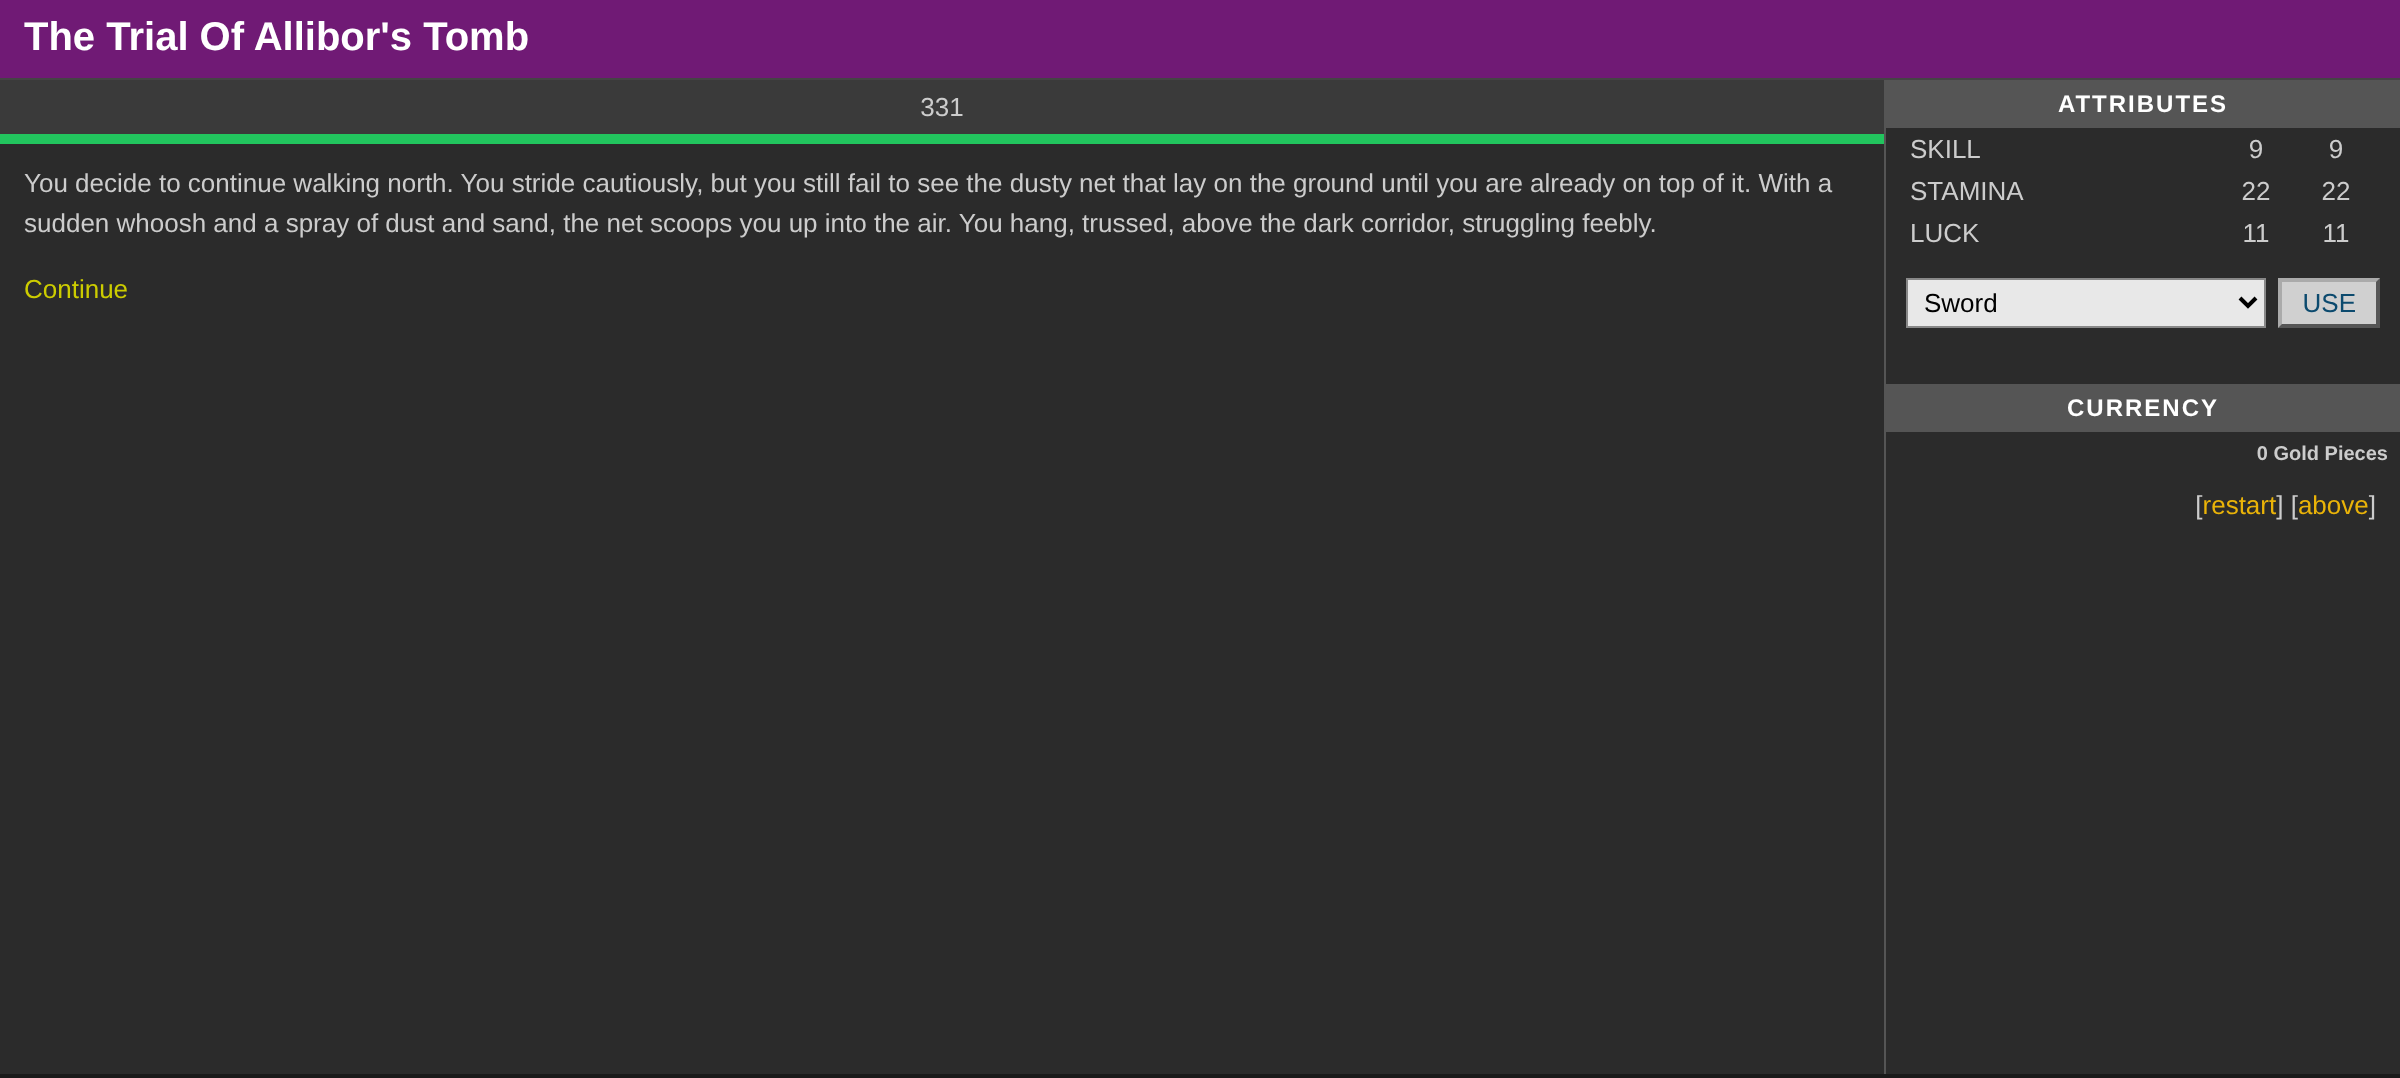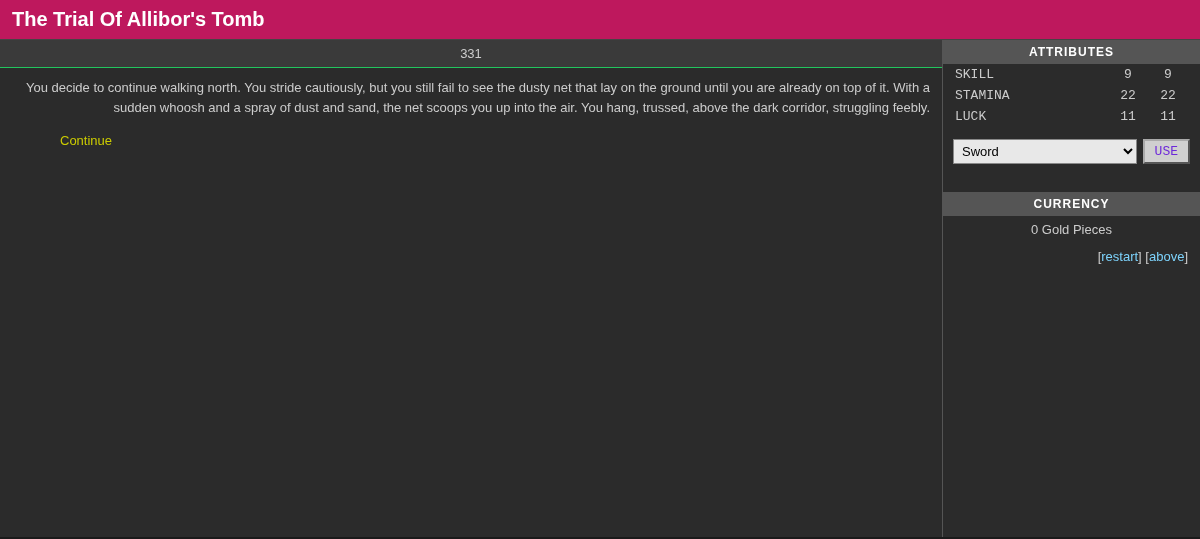--- a/index.html
+++ b/index.html
@@ -12,21 +12,21 @@
       background-color: #1a1a1a;
       font-family: Arial, sans-serif;
       font-size: 13px;
       color: #cccccc;
       width: 1200px;
       height: 539px;
       overflow: hidden;
     }
 
     #header {
-      background-color: #be185d;
+      background-color: #701a75;
       padding: 8px 12px;
       border-bottom: 1px solid #444;
     }
 
     #header h1 {
       color: #ffffff;
       font-size: 20px;
       font-weight: bold;
     }
 
@@ -42,42 +42,40 @@
       padding: 0;
       display: flex;
       flex-direction: column;
     }
 
     #section-number {
       text-align: center;
       padding: 6px;
       background-color: #3a3a3a;
       color: #cccccc;
-      border-bottom: 1px solid #22c55e;
+      border-bottom: 5px solid #22c55e;
       font-size: 13px;
     }
 
     #story-text {
       padding: 10px 12px;
       line-height: 1.5;
       color: #cccccc;
       font-size: 13px;
     }
 
     #story-text p {
       margin-bottom: 10px;
-      text-align: right;
     }
 
     #continue-link {
       color: #cccc00;
       text-decoration: none;
       display: inline-block;
       margin-top: 4px;
-      margin-left: 48px;
     }
 
     #right-panel {
       width: 258px;
       background-color: #2b2b2b;
       border-left: 1px solid #555;
       display: flex;
       flex-direction: column;
     }
 
@@ -91,21 +89,20 @@
       letter-spacing: 1px;
     }
 
     .attr-row {
       display: flex;
       justify-content: space-between;
       align-items: center;
       padding: 3px 12px;
       color: #cccccc;
       font-size: 13px;
-      font-family: Liberation Mono, monospace;
     }
 
     .attr-name {
       flex: 1;
       color: #cccccc;
     }
 
     .attr-current {
       width: 40px;
       text-align: center;
@@ -133,49 +130,49 @@
       flex: 1;
       background-color: #e8e8e8;
       color: #000000;
       border: 1px solid #888;
       padding: 3px 4px;
       font-size: 13px;
     }
 
     #use-button {
       background-color: #d0d0d0;
-      color: #6d28d9;
+      color: #0c4a6e;
       border: 2px outset #aaaaaa;
       padding: 3px 10px;
       font-size: 13px;
       cursor: pointer;
       font-weight: normal;
-      font-family: Liberation Mono, monospace;
     }
 
     #currency-section {
       margin-top: 20px;
     }
 
     #currency-value {
-      text-align: center;
+      text-align: right;
       padding: 6px;
       color: #cccccc;
-      font-size: 13px;
+      font-size: 10px;
+      font-weight: bold;
     }
 
     #footer-links {
       padding: 6px 12px;
       text-align: right;
       color: #cccccc;
       font-size: 13px;
     }
 
     #footer-links a {
-      color: #7dd3fc;
+      color: #eab308;
       text-decoration: none;
     }
 
     #attributes-section {
       background-color: #2b2b2b;
     }
   </style>
 </head>
 <body>
 

